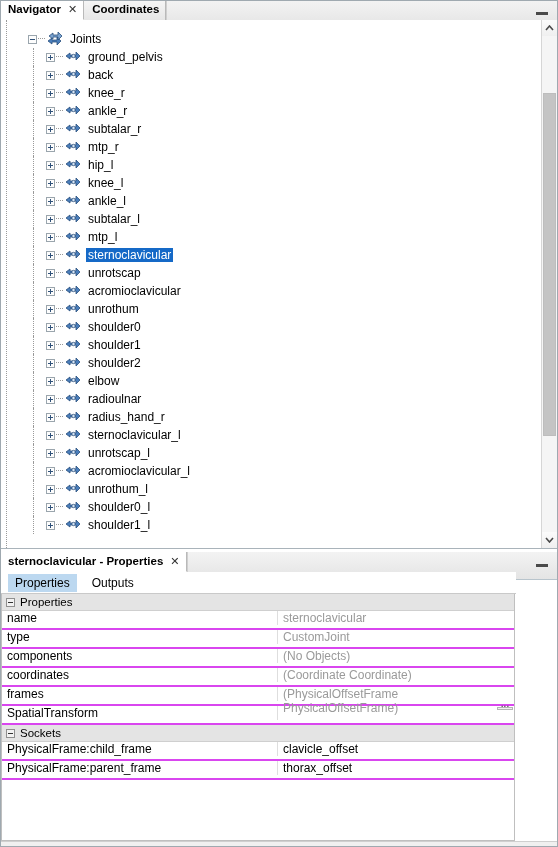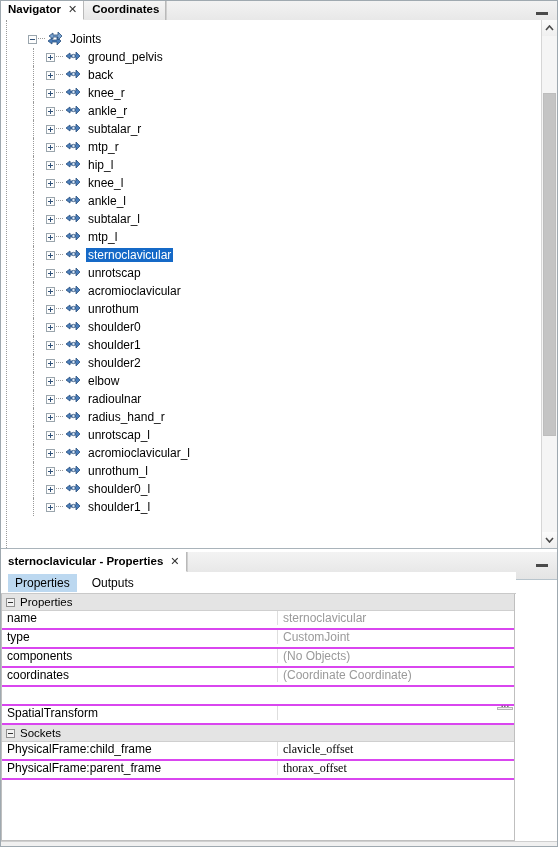--- a/index.html
+++ b/index.html
@@ -313,21 +313,21 @@
   }
   .pval {
     flex: 1;
     display: flex;
     align-items: center;
     padding-left: 5px;
     box-sizing: border-box;
     color: #9a9a9a;
     position: relative;
   }
-  .pval.dark { color: #000; font-family: Liberation Serif, serif; }
+  .pval.dark { color: #000; }
   .ellipsis-btn {
     position: absolute;
     right: 1px;
     top: 1px;
     bottom: 1px;
     width: 16px;
     background: linear-gradient(to bottom,#fafafa,#e9e9e9);
     border: 1px solid #b4b4b4;
     box-sizing: border-box;
     font-size: 10px;
@@ -679,20 +679,34 @@
           </span>
           <span class="expander plus"></span>
           <span class="dots"></span>
           <span class="jicon">
             <svg width="18" height="14" viewBox="0 0 18 14">
               <path d="M2 7 L6 4 L6 6 L12 6 L12 3 L16 7 L12 11 L12 8 L6 8 L6 10 Z" fill="#4a7ebb" stroke="#2a4f7c" stroke-width="0.8" stroke-linejoin="round"></path>
               <circle cx="9.5" cy="7" r="1.7" fill="#d8e6f5" stroke="#2a4f7c" stroke-width="0.7"></circle>
             </svg>
           </span>
           <span class="tlabel">radius_hand_r</span>
+        </div>
+        <div class="trow">
+          <span style="width:45px;flex:0 0 45px;height:18px;position:relative;">
+            <span style="position:absolute;left:32px;top:0;bottom:0;border-left:1px dotted #9a9a9a;"></span>
+          </span>
+          <span class="expander plus"></span>
+          <span class="dots"></span>
+          <span class="jicon">
+            <svg width="18" height="14" viewBox="0 0 18 14">
+              <path d="M2 7 L6 4 L6 6 L12 6 L12 3 L16 7 L12 11 L12 8 L6 8 L6 10 Z" fill="#4a7ebb" stroke="#2a4f7c" stroke-width="0.8" stroke-linejoin="round"></path>
+              <circle cx="9.5" cy="7" r="1.7" fill="#d8e6f5" stroke="#2a4f7c" stroke-width="0.7"></circle>
+            </svg>
+          </span>
+          <span class="tlabel">sternoclavicular_l</span>
         </div>
         <div class="trow">
           <span style="width:45px;flex:0 0 45px;height:18px;position:relative;">
             <span style="position:absolute;left:32px;top:0;bottom:0;border-left:1px dotted #9a9a9a;"></span>
           </span>
           <span class="expander plus"></span>
           <span class="dots"></span>
           <span class="jicon">
             <svg width="18" height="14" viewBox="0 0 18 14">
               <path d="M2 7 L6 4 L6 6 L12 6 L12 3 L16 7 L12 11 L12 8 L6 8 L6 10 Z" fill="#4a7ebb" stroke="#2a4f7c" stroke-width="0.8" stroke-linejoin="round"></path>
@@ -810,20 +824,22 @@
         </div>
         <div class="prow">
           <div class="pkey">components</div>
           <div class="pval">(No Objects)</div>
         </div>
         <div class="prow">
           <div class="pkey">coordinates</div>
           <div class="pval">(Coordinate Coordinate)</div>
         </div>
         <div class="prow">
+          <div class="pkey">frames</div>
+          <div class="pval">(PhysicalOffsetFrame PhysicalOffsetFrame)</div>
         </div>
         <div class="prow">
           <div class="pkey">SpatialTransform</div>
           <div class="pval">
             <span class="ellipsis-btn">...</span>
           </div>
         </div>
         <div class="grouprow">
           <span class="gexp"></span>
           <span>Sockets</span>

